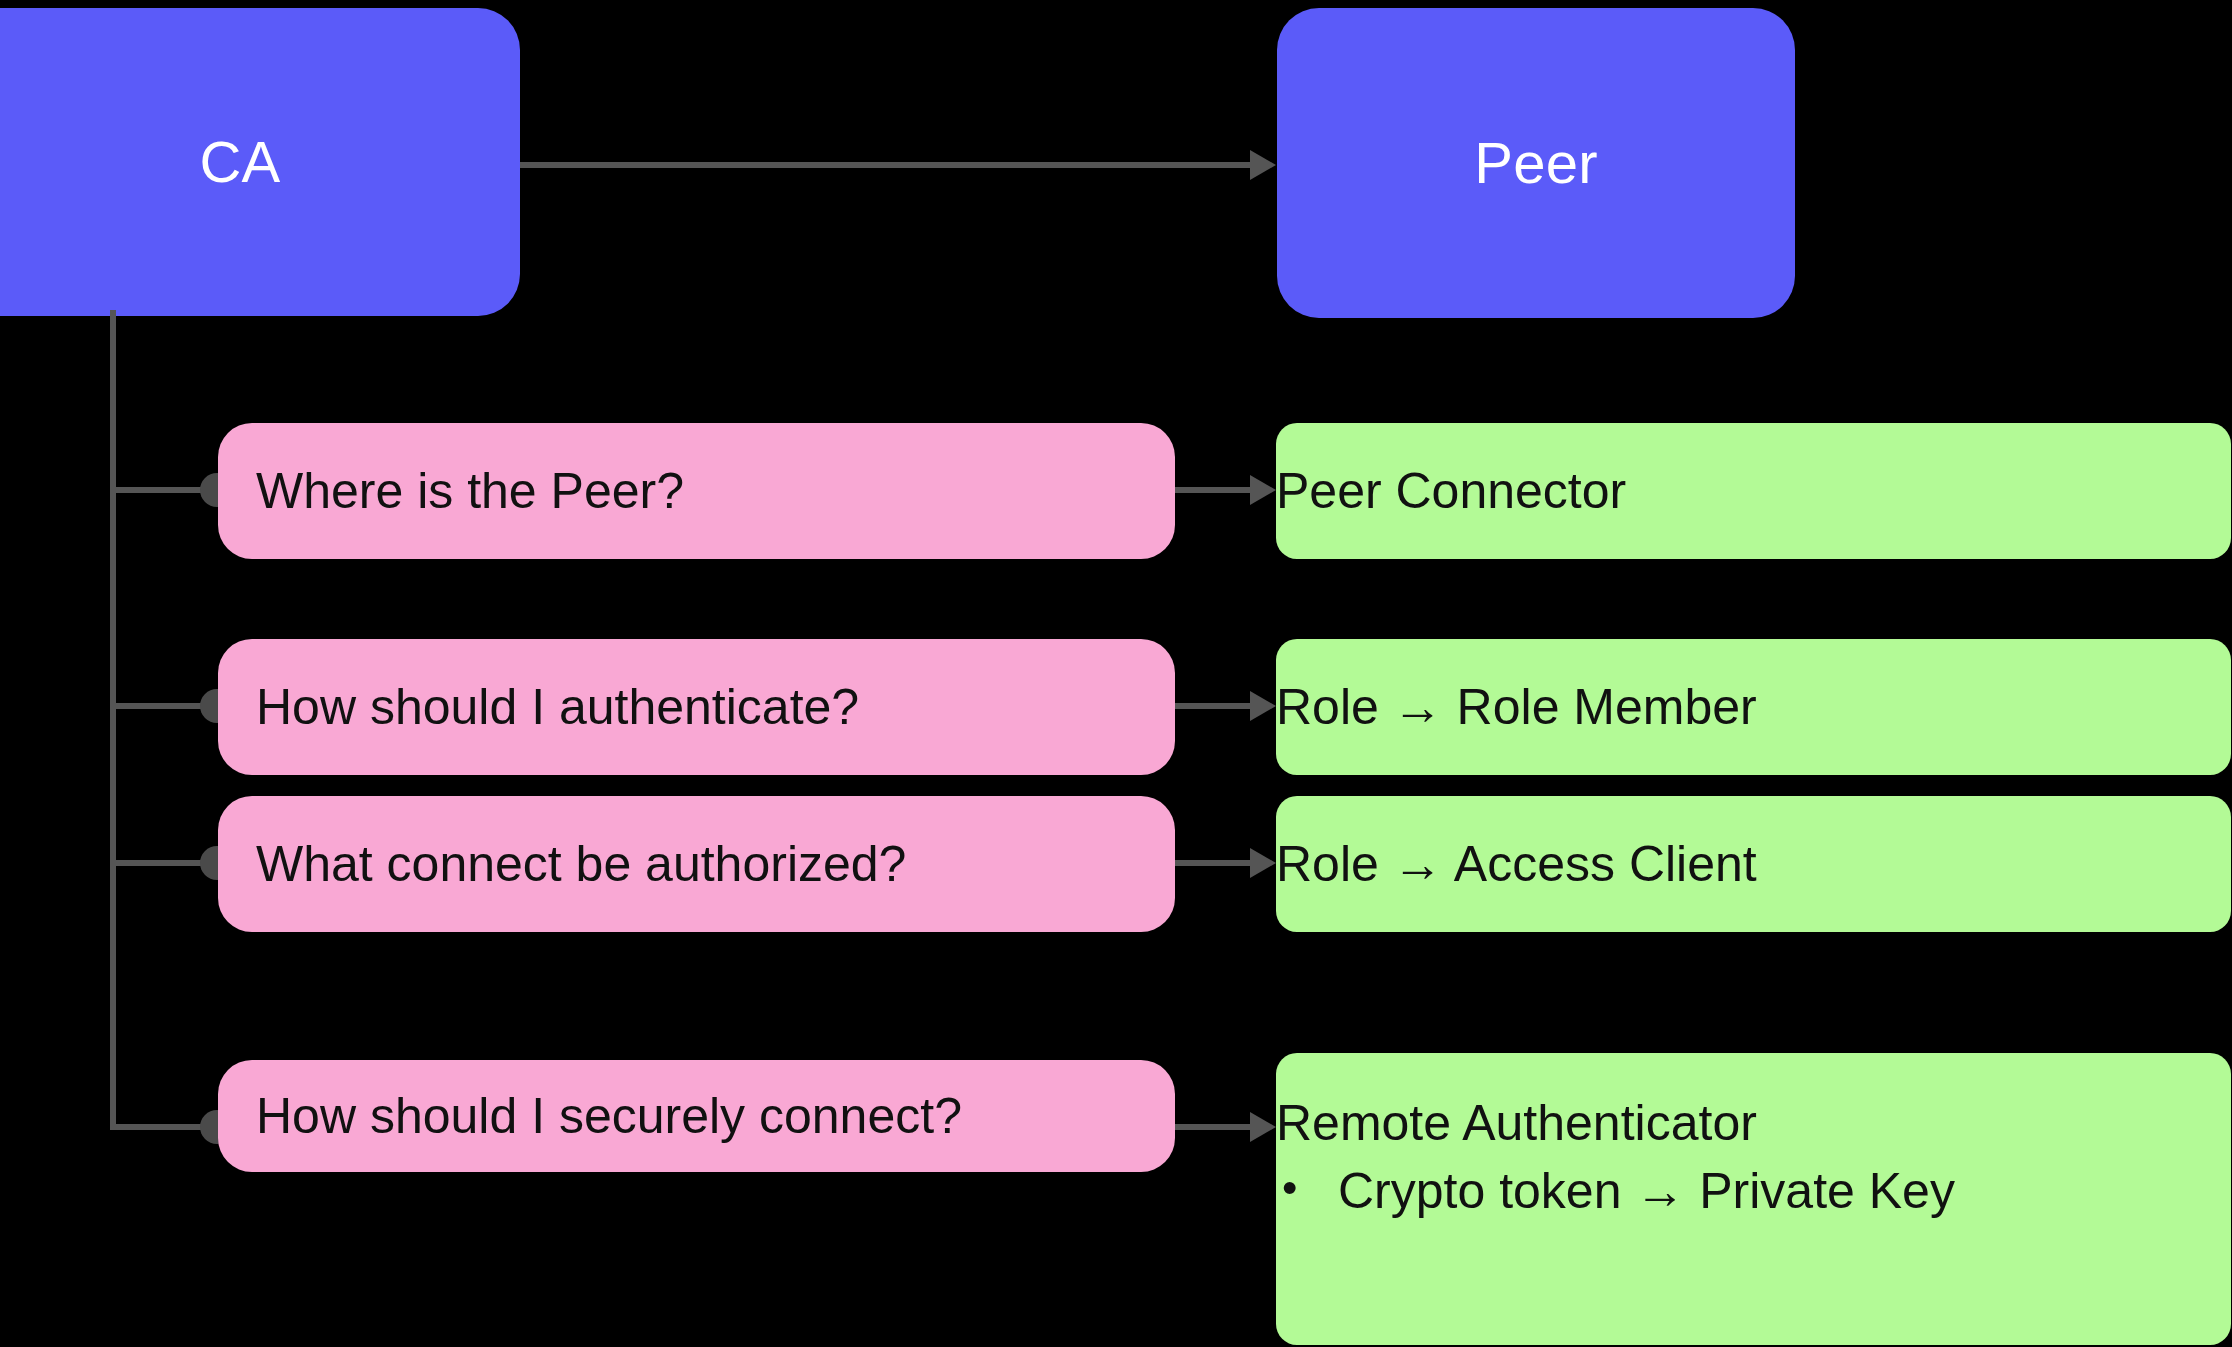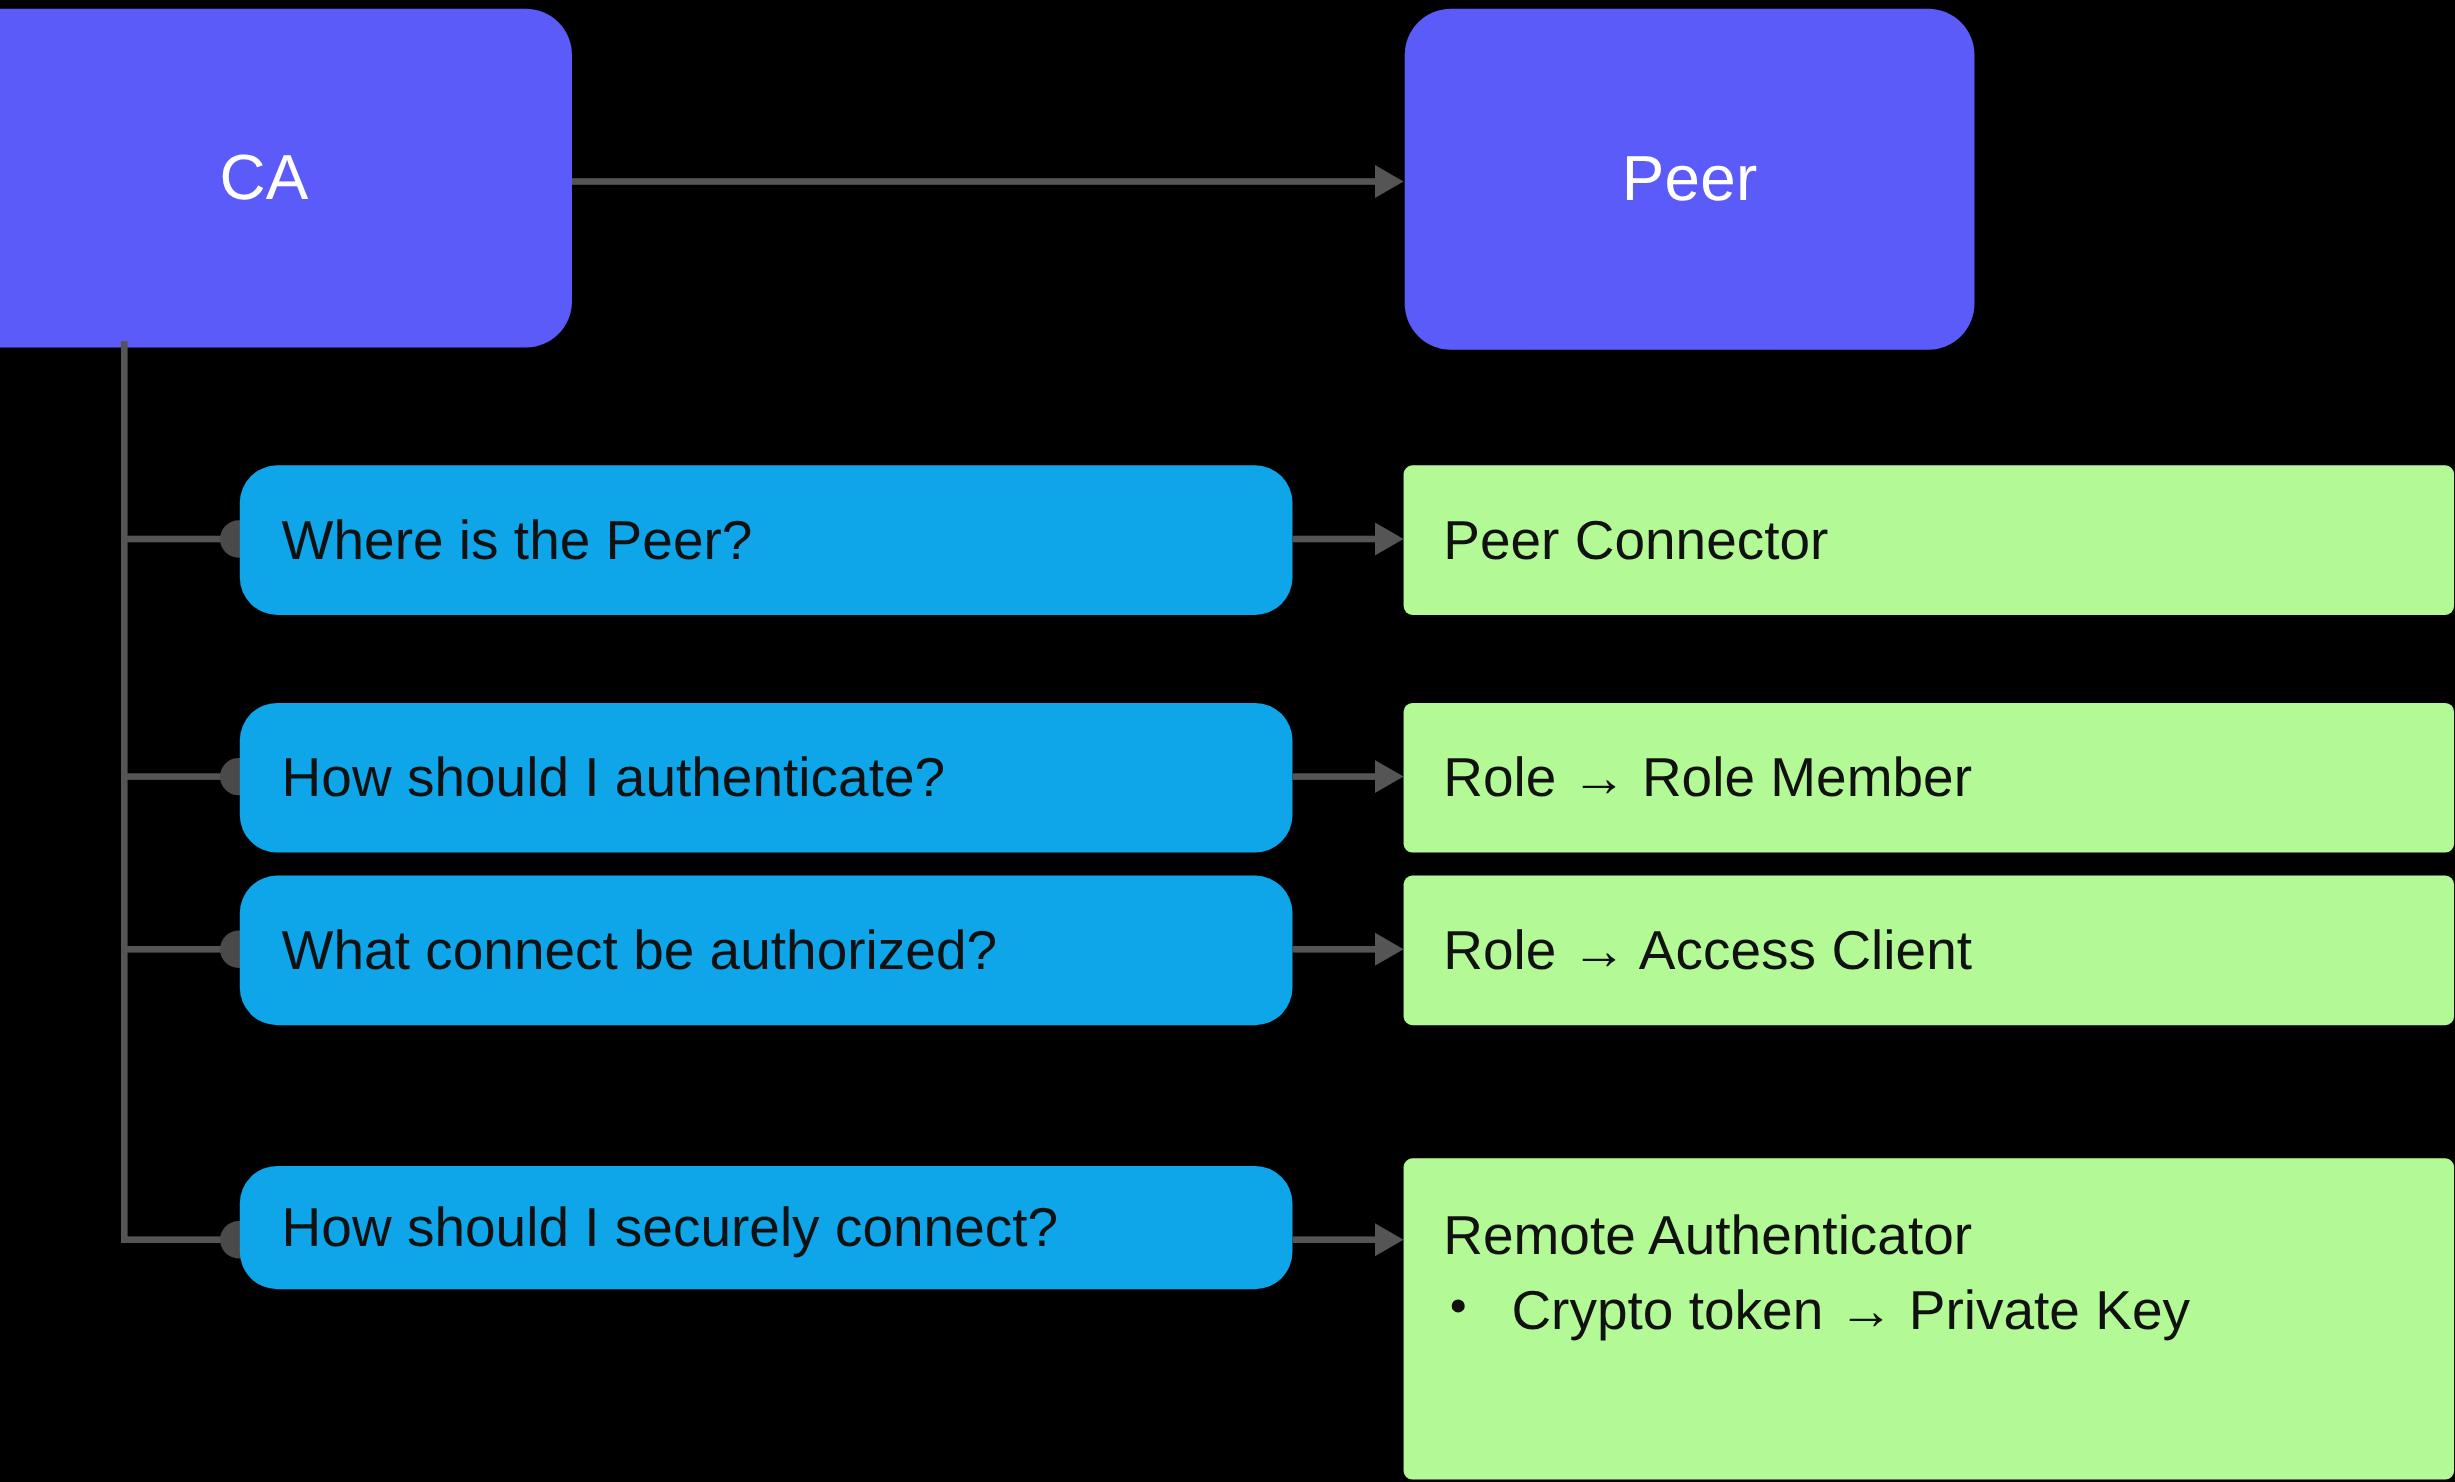--- a/index.html
+++ b/index.html
@@ -39,41 +39,40 @@
     color: #ffffff;
     font-size: 58px;
     line-height: 1.05;
     font-weight: 400;
     letter-spacing: 0.2px;
     white-space: nowrap;
   }
 
   
   .question {
-    background: #0ea5e9;
+    background: #f9a8d4;
     align-items: center;
     justify-content: flex-start;
     border-radius: 34px;
     padding-left: 38px;
   }
   .question .label {
     color: #111111;
     font-size: 50px;
     line-height: 1.1;
     font-weight: 400;
     white-space: nowrap;
   }
 
   
   .answer {
     background: #b3fa96;
     align-items: center;
     justify-content: flex-start;
-    border-radius: 8px;
-    padding-left: 36px;
+    border-radius: 21px;
   }
   .answer .label {
     color: #111111;
     font-size: 50px;
     line-height: 1.12;
     font-weight: 400;
     white-space: nowrap;
   }
   .answer.multiline {
     align-items: flex-start;

